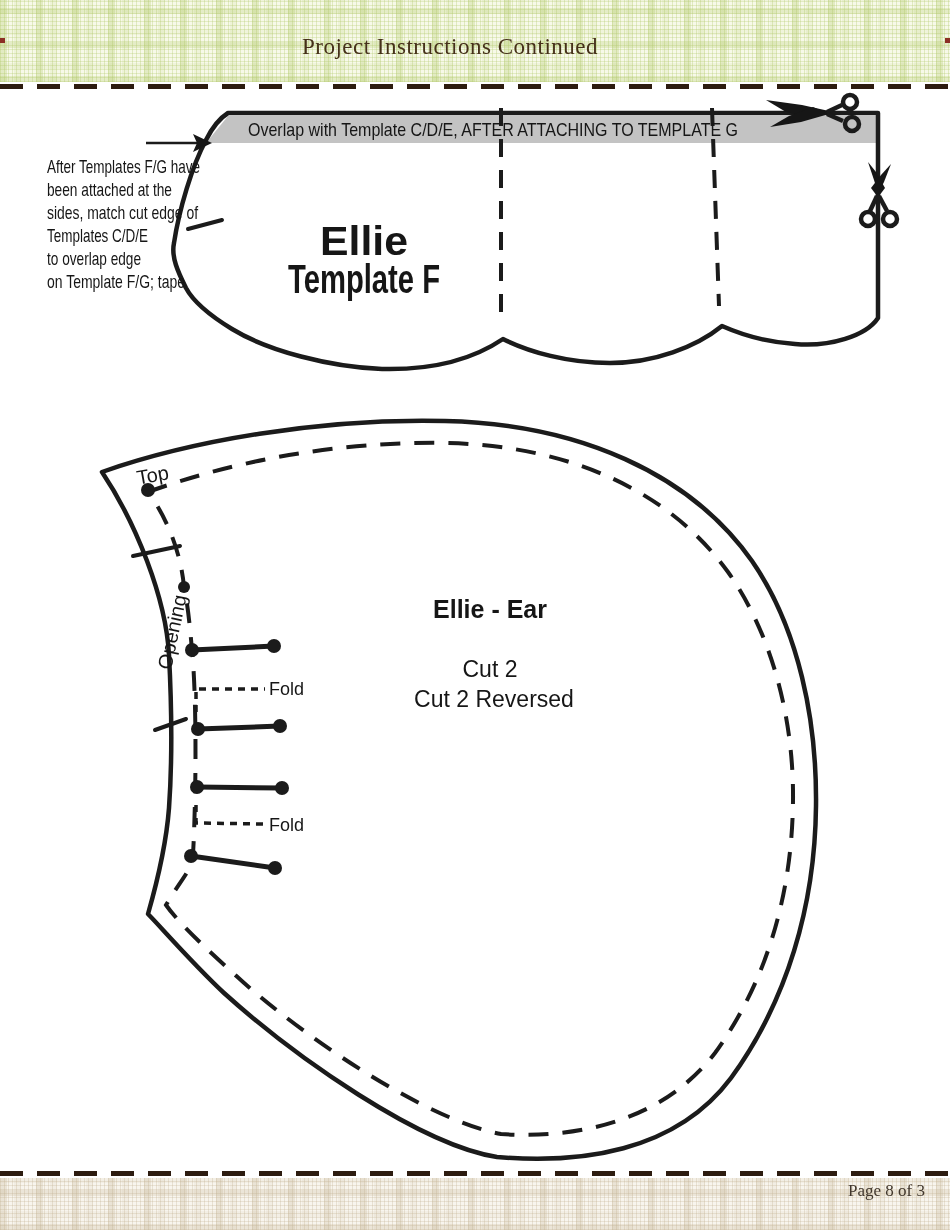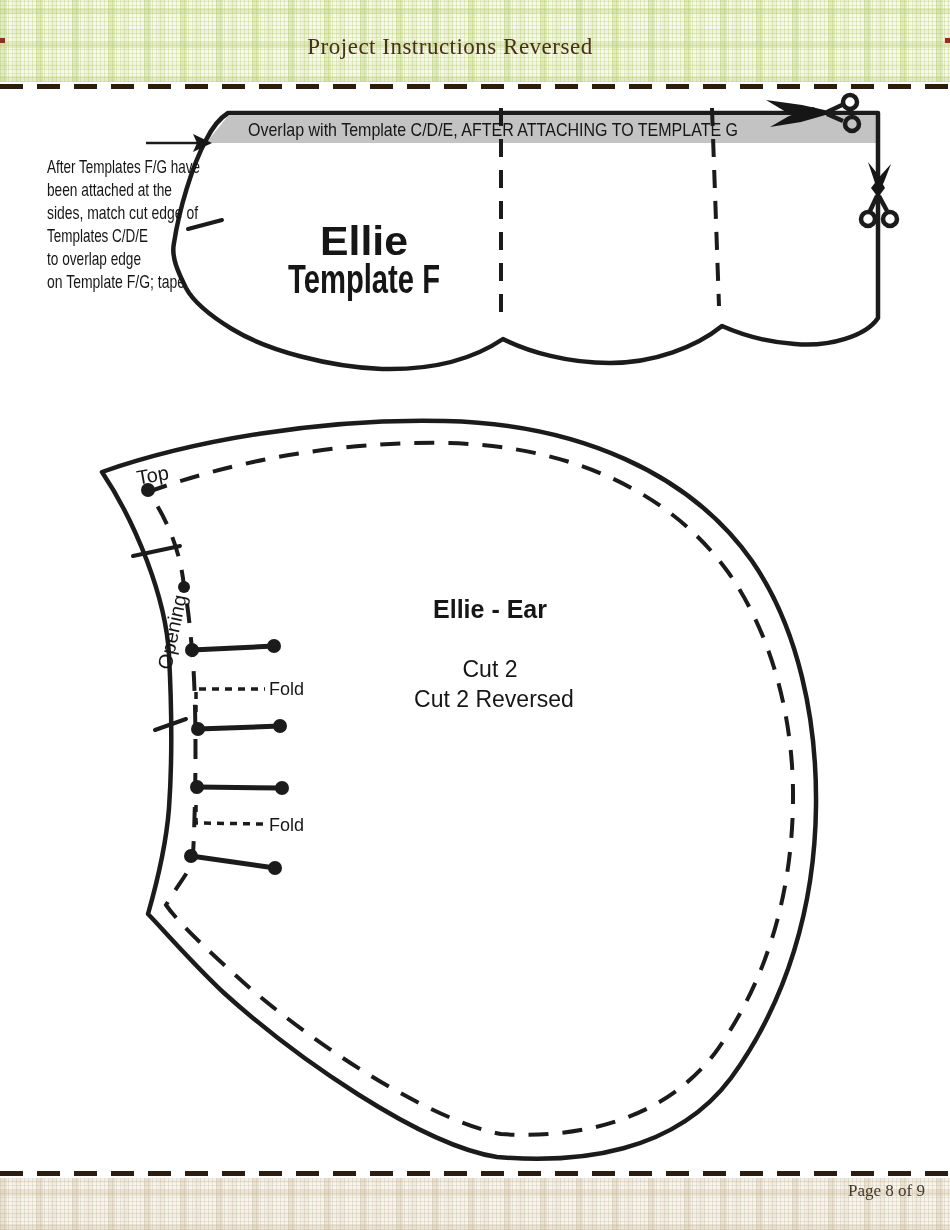--- a/index.html
+++ b/index.html
@@ -67,21 +67,21 @@
   .t-cut{font-size:23px;}
   .t-small{font-size:20px;}
   .t-fold{font-size:18px;}
 </style>
 </head>
 <body>
 
 <div id="page">
 
   <div class="band band-header"></div>
-  <div class="page-title">Project Instructions Reversed</div>
+  <div class="page-title">Project Instructions Continued</div>
   <div class="edge-dot l"></div>
   <div class="edge-dot r"></div>
   <div class="rule rule-top"></div>
 
   <svg width="950" height="1230" viewBox="0 0 950 1230">
 
     <g>
       <polygon class="graybar" points="228,116 878,116 878,143 206,143"></polygon>
       <path class="outline" d="
         M 228 113 L 878 113 L 878 318
@@ -194,15 +194,15 @@
       <text class="t-cut" x="494" y="707" text-anchor="middle">Cut 2 Reversed</text>
       <text class="t-small" x="153" y="482" text-anchor="middle" transform="rotate(-10 153 477)">Top</text>
       <text class="t-small" x="172" y="639" text-anchor="middle" transform="rotate(-78 172 632)">Opening</text>
       <text class="t-fold" x="269" y="695">Fold</text>
       <text class="t-fold" x="269" y="831">Fold</text>
     </g>
   </svg>
 
   <div class="rule rule-bottom"></div>
   <div class="band band-footer"></div>
-  <div class="page-num">Page 8 of 9</div>
+  <div class="page-num">Page 8 of 3</div>
 
 </div>
 
 </body></html>

